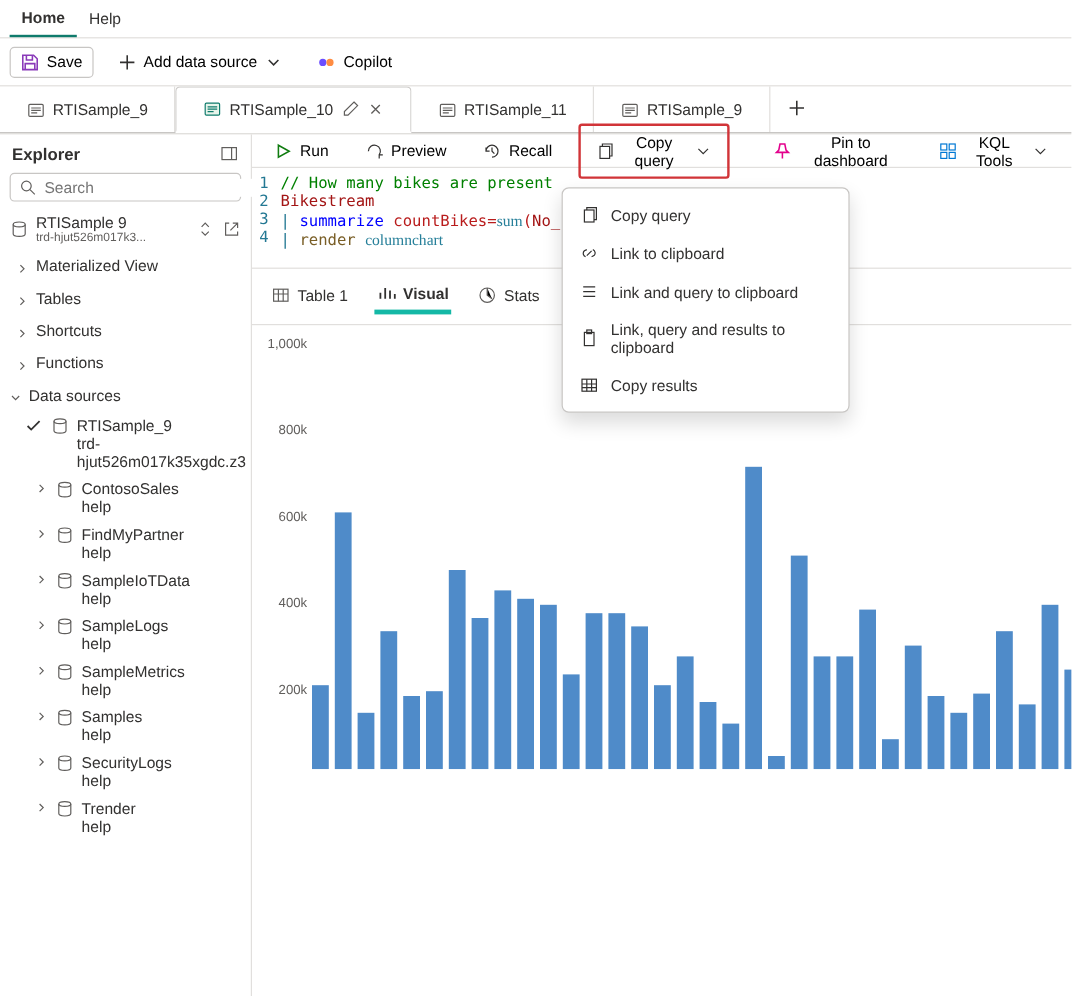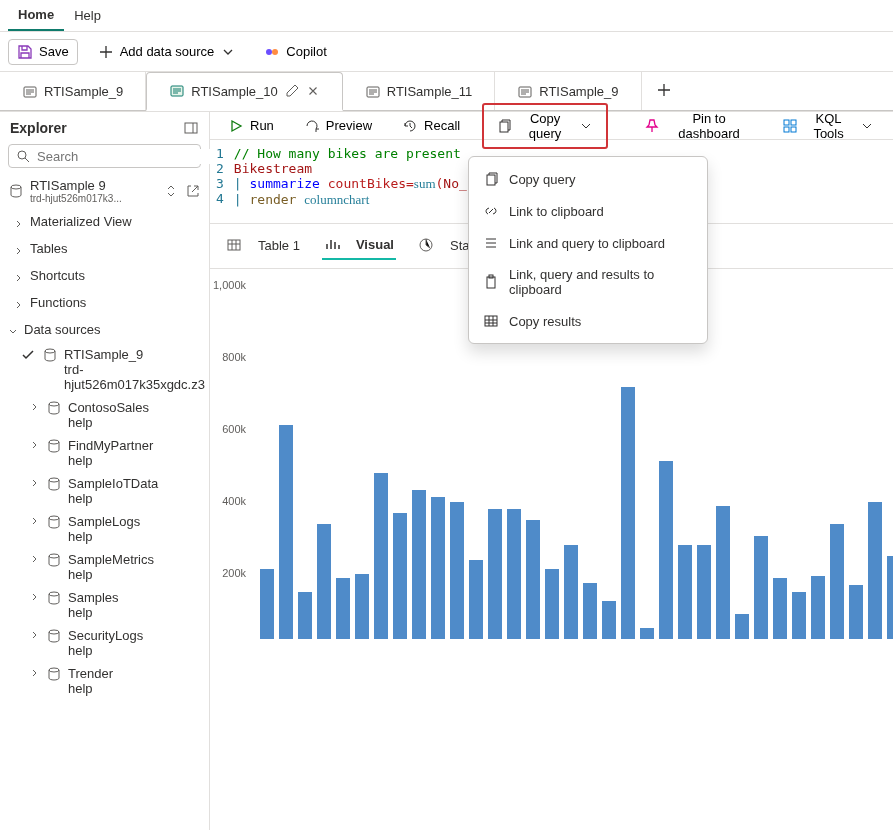--- a/index.html
+++ b/index.html
@@ -64,28 +64,28 @@
 .c-fn{color:#267f99;font-family:Liberation Serif, serif;}
 .c-src{color:#a31515;}
 .c-base{color:#b91c1c;margin-top:24px;}
 
 
 .dropdown{position:absolute; top:0; left:0; background:#fff; border:1px solid #c8c6c4; border-radius:6px; box-shadow:0 8px 16px rgba(0,0,0,0.14); padding:6px 0; z-index:100; width:240px;}
 .dd-item{display:flex; align-items:center; gap:10px; padding:8px 14px; cursor:pointer;}
 
 
 .result-tabs{display:flex; gap:20px; padding:8px 14px; border-bottom:1px solid #e1dfdd;}
-.rtab{display:flex; align-items:center; gap:16px; padding:4px 2px 6px; cursor:pointer; color:#323130;}
-.rtab.active{font-weight:600; border-bottom:2px solid #14b8a6;justify-content:space-between;}
+.rtab{display:flex; align-items:center; gap:6px; padding:4px 2px 6px; cursor:pointer; color:#323130;}
+.rtab.active{font-weight:600; border-bottom:4px solid #14b8a6;justify-content:space-between;}
 
 
 .chartwrap{flex:1; position:relative; padding:10px 6px 0 14px; overflow:hidden;}
 .chart{position:relative; height:360px; margin-left:36px;}
 .yaxis{position:absolute; left:-40px; top:0; bottom:0; width:40px;}
-.ytick{position:absolute; right:14px; font-size:11px; color:#605e5c; transform:translateY(50%);}
+.ytick{position:absolute; right:4px; font-size:11px; color:#605e5c; transform:translateY(50%);}
 .bars{position:absolute; left:0; right:0; bottom:0; top:0; display:flex; align-items:flex-end; gap:5px;}
 .bar{width:14px; background:#4f8bc9; flex-shrink:0;}
 .mainarea{position:relative; flex:1;}
 </style>
 </head>
 <body>
 
 <div class="menubar">
   <div class="menubar-item active">Home</div>
   <div class="menubar-item">Help</div>

